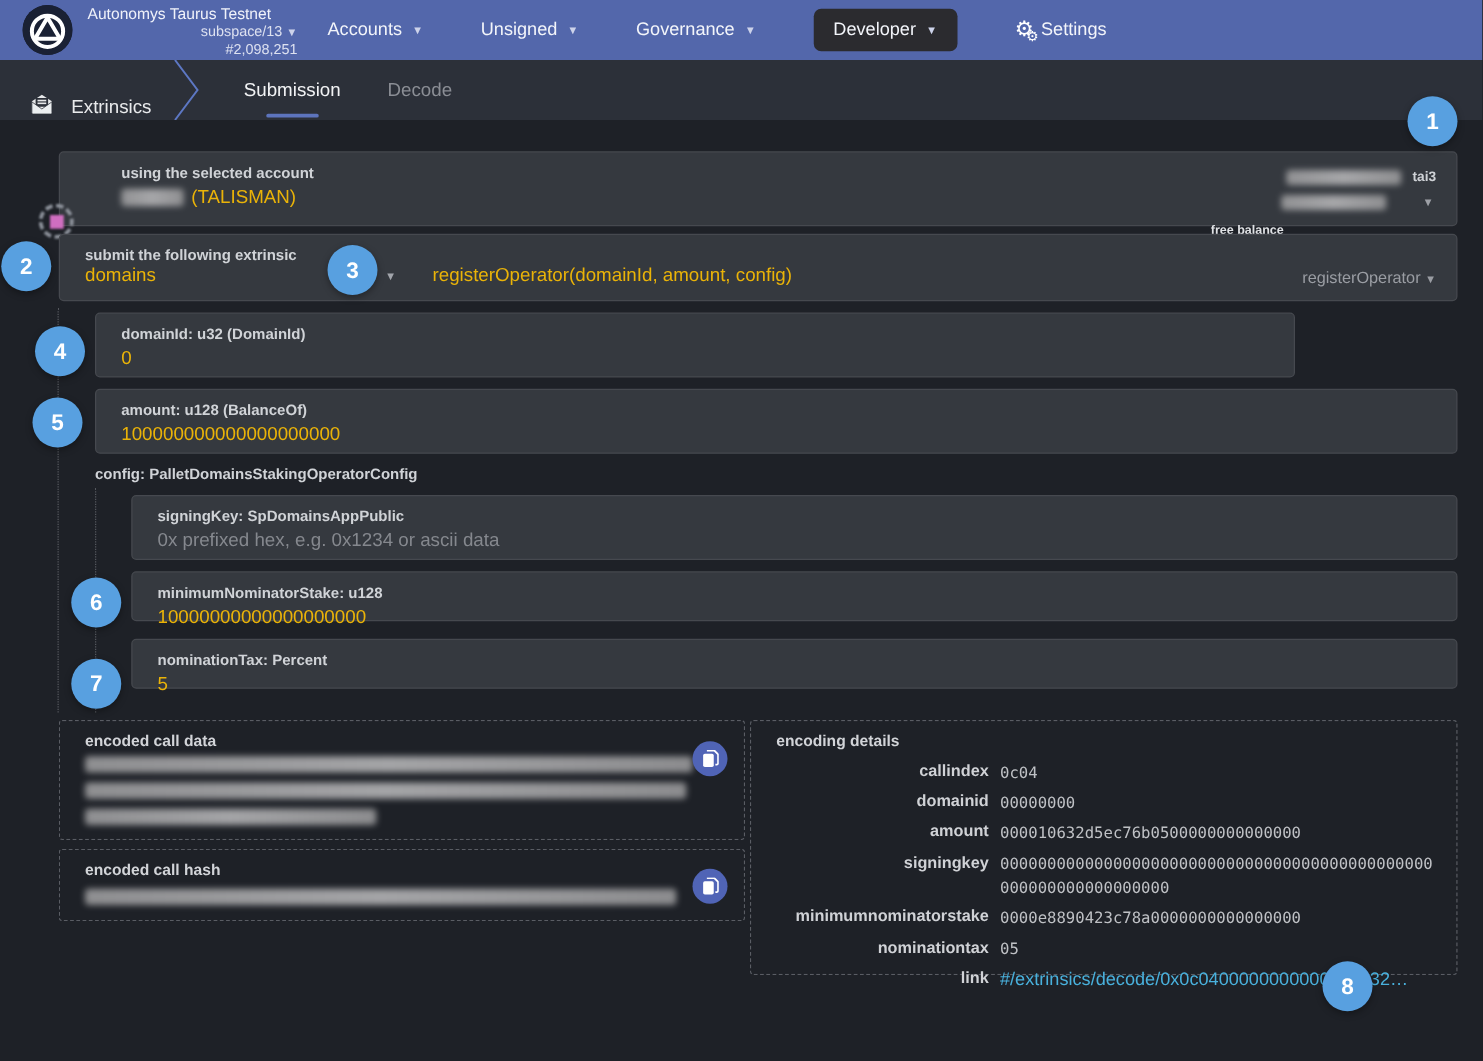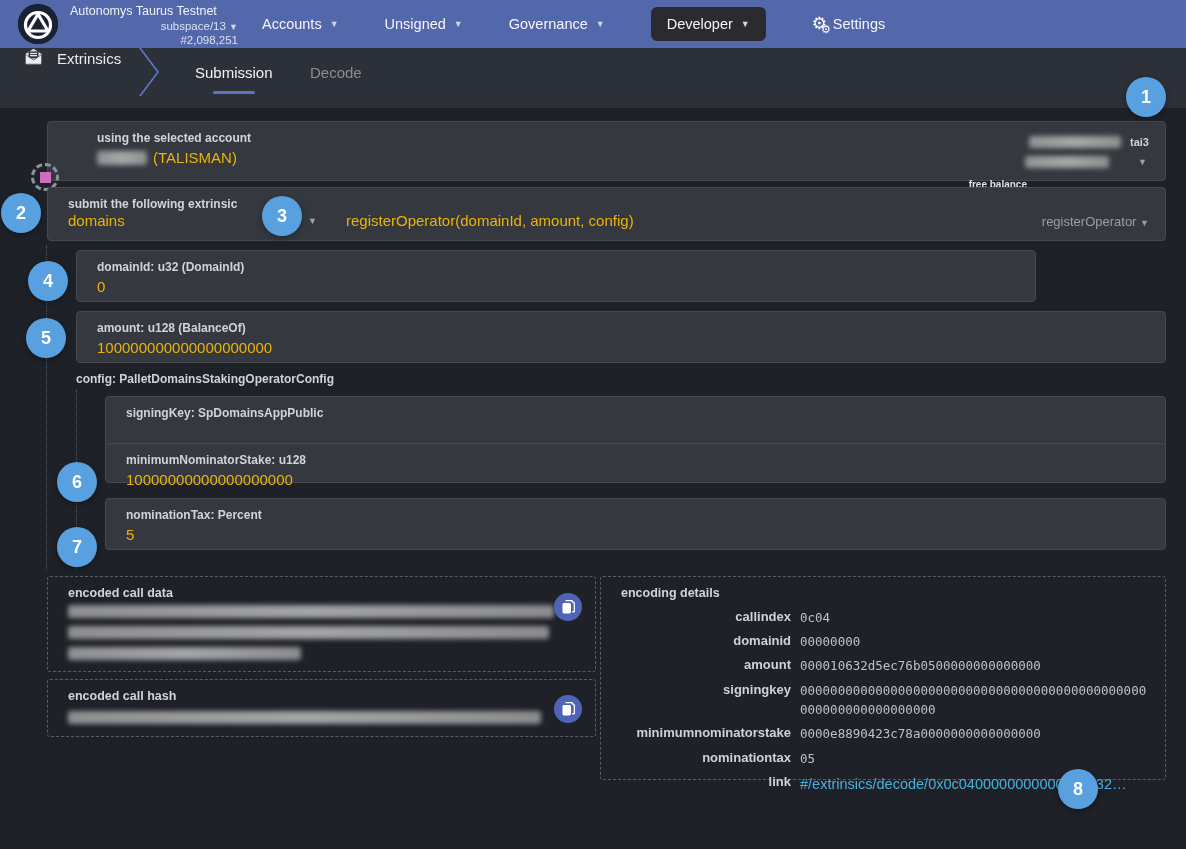--- a/index.html
+++ b/index.html
@@ -27,22 +27,22 @@
   .block-line { font-size:11.5px; color:#dde1f0; }
   .caret { font-size:9px; color:#cdd3ea; }
   .nav { position:absolute; left:262px; top:0; height:48px; display:flex; align-items:center; gap:46px; }
   .nav-item { font-size:14.5px; color:#f3f5fa; display:flex; align-items:center; gap:8px; cursor:pointer; }
   .nav-item.active { background:#2b2b2f; border-radius:6px; padding:9px 16px; }
   .gears { font-size:17px; color:#fff; letter-spacing:-6px; }
   .gears .g2 { font-size:11px; vertical-align:-4px; }
 
   
   .tabbar {
-    position:absolute; left:0; top:48px; width:1186px; height:60px;
-    background:#2c3039; display:flex; align-items:flex-start;
+    position:absolute; left:0; top:48px; width:1186px; height:48px;
+    background:#2c3039; display:flex; align-items:flex-end;
   }
   .section-label { display:flex; align-items:center; gap:14px; margin-left:24px; font-size:15px; color:#e9eaec; }
   .chev-sep { position:absolute; left:138px; top:0; }
   .tab { position:absolute; top:0; height:48px; display:flex; align-items:center; font-size:15px; }
   .tab-submission { left:195px; color:#f2f3f5; }
   .tab-submission::after {
     content:""; position:absolute; left:50%; transform:translateX(-50%);
     bottom:2px; width:42px; height:3px; background:#5d74bd; border-radius:2px;
   }
   .tab-decode { left:310px; color:#8b8e95; }
@@ -214,28 +214,29 @@
 
   <section class="box" style="left:76px; top:215px; width:1090px; height:52px;">
     <div class="flabel">amount: u128 (BalanceOf)</div>
     <div class="fvalue">100000000000000000000</div>
   </section>
 
   <div style="position:absolute; left:76px; top:276px; font-size:12px; font-weight:bold; color:#d0d3d7;">config: PalletDomainsStakingOperatorConfig</div>
 
   <section class="box" style="left:105px; top:300px; width:1061px; height:52px;">
     <div class="flabel">signingKey: SpDomainsAppPublic</div>
-  </section>
-
-  <section class="box" style="left:105px; top:347px; width:1061px; height:40px;">
+    <div class="fvalue placeholder">0x prefixed hex, e.g. 0x1234 or ascii data</div>
+  </section>
+
+  <section class="box" style="left:105px; top:361px; width:1061px; height:40px;">
     <div class="flabel">minimumNominatorStake: u128</div>
     <div class="fvalue">10000000000000000000</div>
   </section>
 
-  <section class="box" style="left:105px; top:402px; width:1061px; height:52px;">
+  <section class="box" style="left:105px; top:415px; width:1061px; height:40px;">
     <div class="flabel">nominationTax: Percent</div>
     <div class="fvalue">5</div>
   </section>
 
   <section class="dashed-panel" style="left:47px; top:583px; width:549px; height:58px;">
     <div class="plabel">encoded call hash</div>
     <div class="blur" style="left:20px; top:31px; width:473px; height:13px;"></div>
     <div class="copy-btn" style="right:13px; top:15px;">
       <svg width="13" height="14" viewBox="0 0 13 14">
         <rect x="0.5" y="3" width="8.5" height="10.5" rx="1.4" fill="#fff"></rect>

